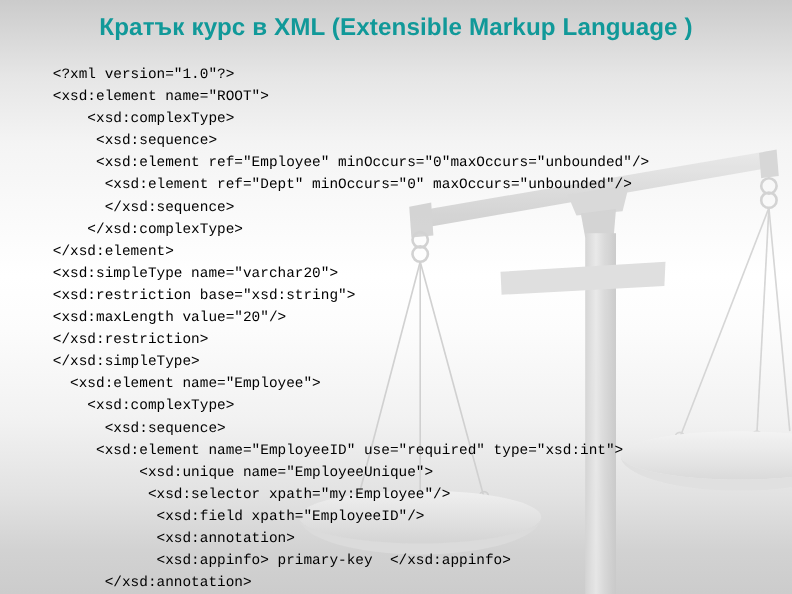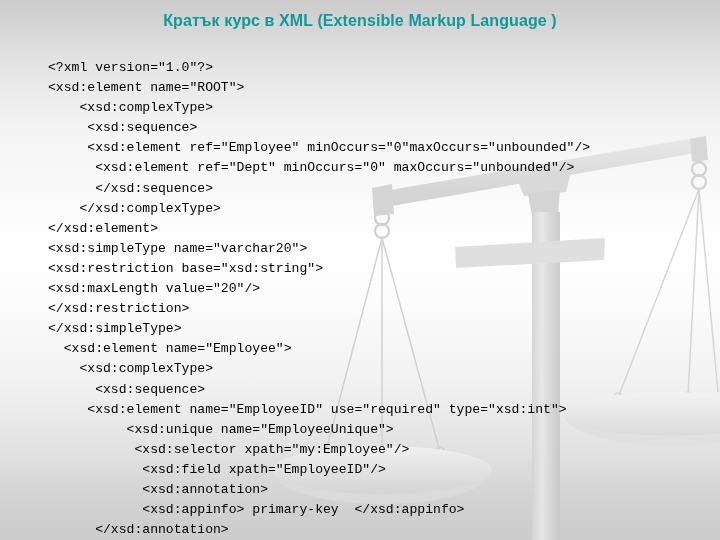--- a/index.html
+++ b/index.html
@@ -47,21 +47,21 @@
     position: absolute;
     left: 0;
     top: 12px;
     width: 720px;
     text-align: center;
   }
 
   #title-text {
     display: inline-block;
     font-family: "Liberation Sans", sans-serif;
-    font-size: 16px;
+    font-size: 22px;
     font-weight: bold;
     color: #119999;
     letter-spacing: 0.1px;
     white-space: nowrap;
     text-align: center;
   }
 
   
   #code-block {
     position: absolute;

